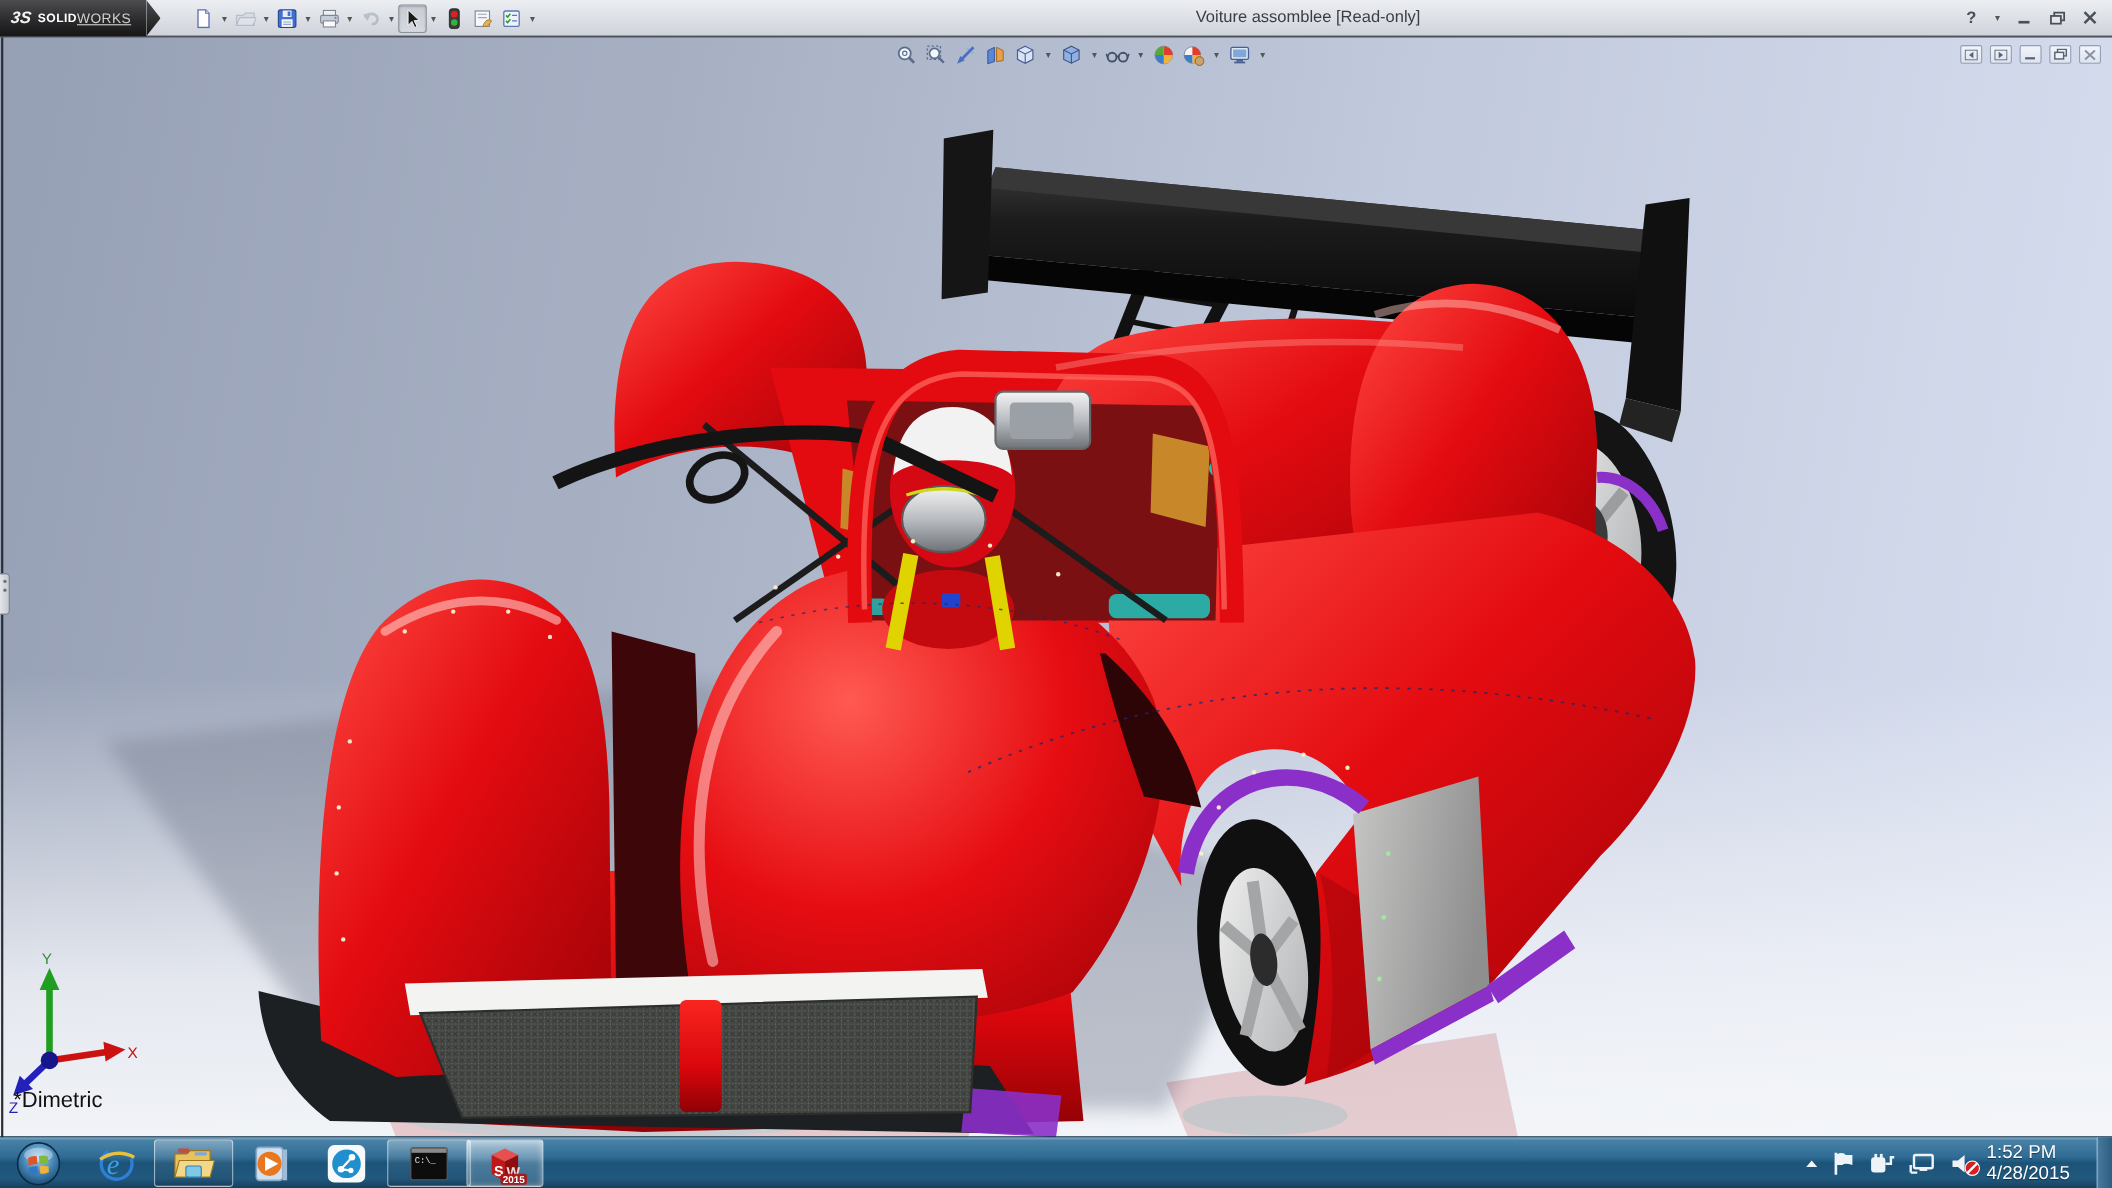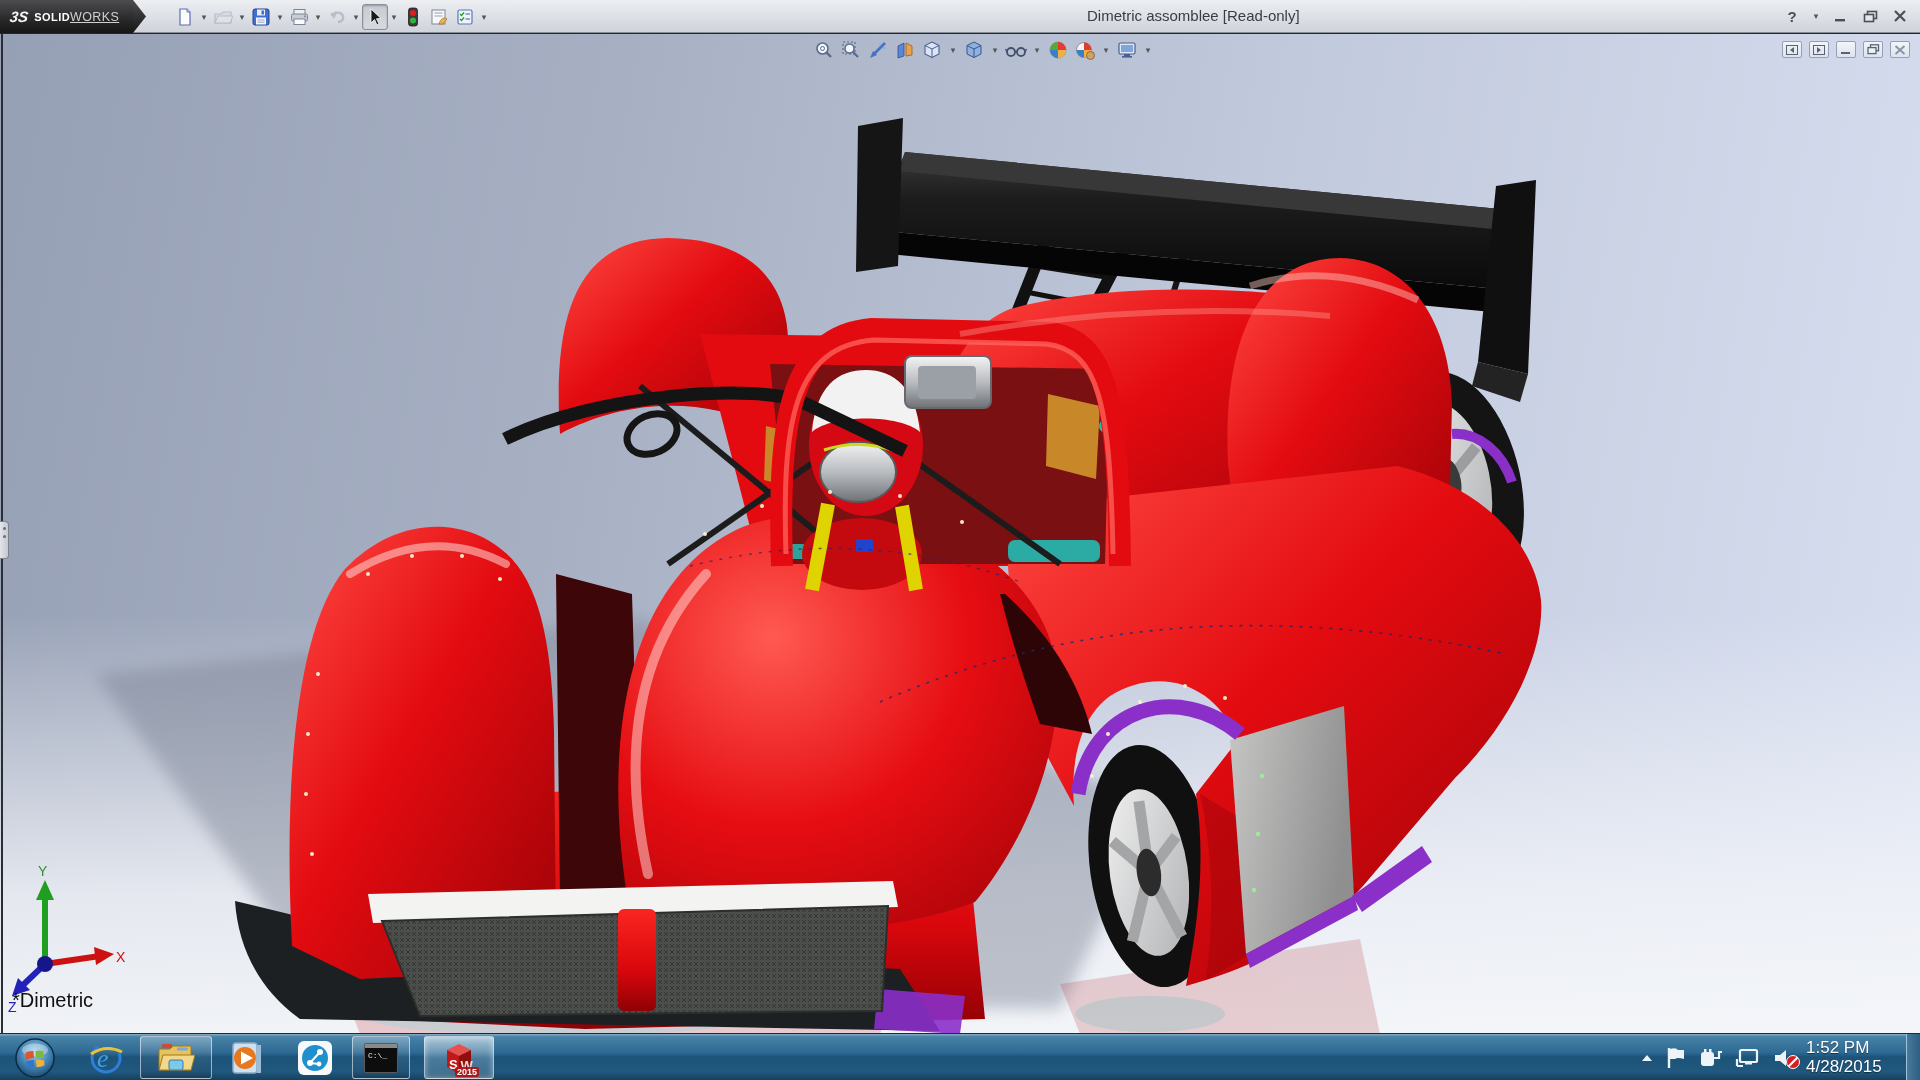--- a/index.html
+++ b/index.html
@@ -160,21 +160,21 @@
           <rect x="2" y="2" width="14" height="14" rx="1.5" fill="#eef3fb" stroke="#5c78b4" stroke-width="1.2"></rect>
           <path d="M4 6 l1.5 1.5 L8 4.5" stroke="#2d9a2d" stroke-width="1.4" fill="none"></path>
           <line x1="9.5" y1="6" x2="14" y2="6" stroke="#5c78b4" stroke-width="1.2"></line>
           <path d="M4 11 l1.5 1.5 L8 9.5" stroke="#2d9a2d" stroke-width="1.4" fill="none"></path>
           <line x1="9.5" y1="11" x2="14" y2="11" stroke="#5c78b4" stroke-width="1.2"></line>
         </svg>
       </div>
       <span class="caret">▾</span>
     </div>
 
-    <div id="win-title">Dimetric assomblee [Read-only]</div>
+    <div id="win-title">Voiture assomblee [Read-only]</div>
 
     <div id="win-controls">
       <div class="wbtn">
           <span id="help-q">?</span>
         </div>
       <span class="caret">▾</span>
       <div class="wbtn">
         <svg width="14" height="12">
             <rect x="2" y="9" width="10" height="2.4" fill="#4a4f58"></rect>
           </svg>
@@ -574,21 +574,21 @@
       <svg width="36" height="36">
         <rect x="1" y="1" width="34" height="34" rx="6" fill="#f7f9fb"></rect>
         <circle cx="18" cy="18" r="13" fill="#1f8fce"></circle>
         <circle cx="13" cy="23" r="3" fill="#fff"></circle>
           <circle cx="23" cy="12" r="3" fill="#fff"></circle>
           <circle cx="22" cy="24" r="2.4" fill="#fff"></circle>
         <path d="M13,23 L23,12 M13,23 L22,24" stroke="#fff" stroke-width="2"></path>
       </svg>
     </div>
 
-    <div class="tb-app tb-frame" style="left:352px;width:58px;">
+    <div class="tb-app tb-frame" style="left:352px;width:76px;">
       <div class="cmd-icon">
         <div class="bar"></div>
         <div class="txt">C:\_</div>
       </div>
     </div>
 
     <div class="tb-app tb-frame tb-active" style="left:424px;width:70px;">
       <div class="sw-icon">
         <svg width="36" height="36">
           <path d="M6,10 L18,4 L30,10 L18,16 Z" fill="#e85050"></path>

